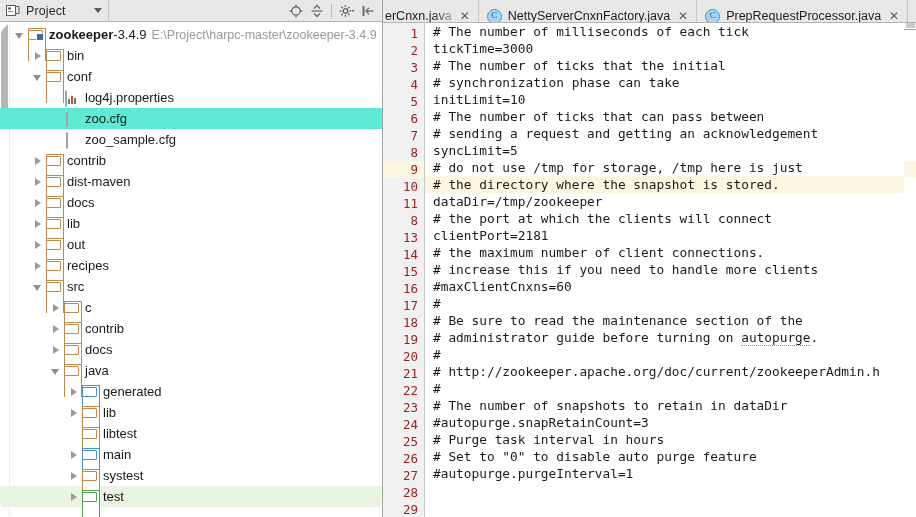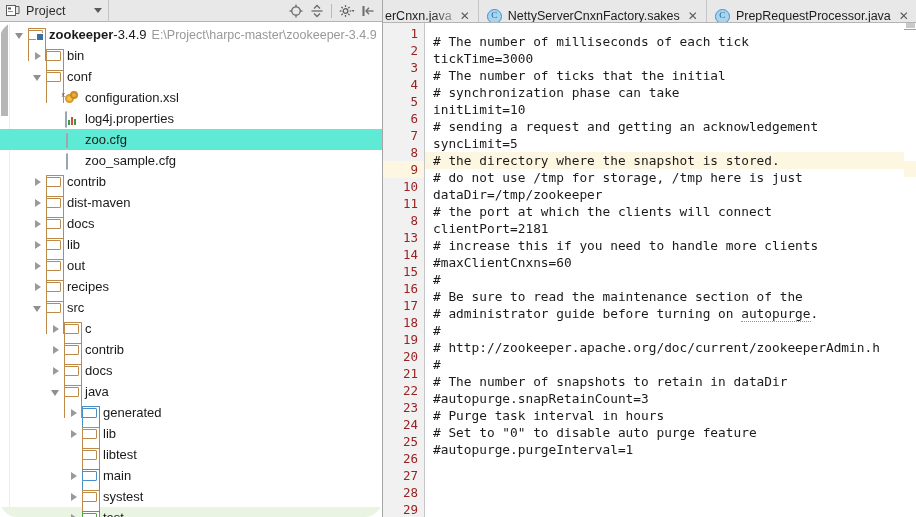--- a/index.html
+++ b/index.html
@@ -170,21 +170,21 @@
     width:42px;min-width:42px;background:#f1f1f1;
     border-right:1px solid #c6c6c6;box-sizing:border-box;
     padding-top:2px;overflow:hidden;
   }
   .gutter .ln{
     height:17px;line-height:17px;text-align:right;padding-right:6px;
     font-family:"DejaVu Sans Mono","Liberation Mono",monospace;
     font-size:12.5px;color:#9b2222;box-sizing:border-box;
   }
   .code{
-    flex:1;padding-top:10px;position:relative;overflow:hidden;
+    flex:1;padding-top:0;position:relative;overflow:hidden;
     background:#ffffff;
     border-radius:22px;
   }
   .code .cl{
     height:17px;line-height:17px;padding-left:8px;
     font-family:"DejaVu Sans Mono","Liberation Mono",monospace;
     font-size:12.8px;color:#1b1b1b;white-space:pre;box-sizing:border-box;
   }
   .code .cl.hl{background:#fdf7e2;}
   .gutter .ln.hl{background:#fdf7e2;}
@@ -285,26 +285,20 @@
           </div>
           <div class="row">
             <span style="width: 32px; flex: 0 0 auto;"></span>
             <span class="arrow down"></span>
             <span class="node-icon"><span class="folder orange"><span class="tab"></span><span class="body"></span></span></span>
             <span class="label">conf</span>
           </div>
           <div class="row">
             <span style="width: 50px; flex: 0 0 auto;"></span>
             <span class="arrow none"></span>
-            <span class="node-icon"><span class="file-xsl"><span class="g1"></span><span class="g2"></span><span class="mk">x</span></span></span>
-            <span class="label">configuration.xsl</span>
-          </div>
-          <div class="row">
-            <span style="width: 50px; flex: 0 0 auto;"></span>
-            <span class="arrow none"></span>
             <span class="node-icon"><span class="file-props"><span class="b1"></span><span class="b2"></span><span class="b3"></span></span></span>
             <span class="label">log4j.properties</span>
           </div>
           <div class="row selected">
             <span style="width: 50px; flex: 0 0 auto;"></span>
             <span class="arrow none"></span>
             <span class="node-icon"><span class="file-doc"></span></span>
             <span class="label">zoo.cfg</span>
           </div>
           <div class="row">
@@ -421,21 +415,21 @@
 
   <div class="editor-area">
 
     <div class="tabbar" id="tabbar">
         <div class="tab clipped-left">
           <span class="tab-label fade">erCnxn.java</span>
           <span class="x">✕</span>
         </div>
         <div class="tab">
           <span class="cls-icon">C</span>
-          <span class="tab-label">NettyServerCnxnFactory.sakes</span>
+          <span class="tab-label">NettyServerCnxnFactory.java</span>
           <span class="x">✕</span>
         </div>
         <div class="tab">
           <span class="cls-icon">C</span>
           <span class="tab-label">PrepRequestProcessor.java</span>
           <span class="x">✕</span>
         </div>
         <div class="tab"></div>
       </div>
 
@@ -470,27 +464,29 @@
           <div class="ln">27</div>
           <div class="ln">28</div>
           <div class="ln">29</div>
         </div>
       <div class="code" id="code">
           <div class="cl"># The number of milliseconds of each tick</div>
           <div class="cl">tickTime=3000</div>
           <div class="cl"># The number of ticks that the initial</div>
           <div class="cl"># synchronization phase can take</div>
           <div class="cl">initLimit=10</div>
+          <div class="cl"># The number of ticks that can pass between</div>
           <div class="cl"># sending a request and getting an acknowledgement</div>
           <div class="cl">syncLimit=5</div>
+          <div class="cl"># do not use /tmp for storage, /tmp here is just</div>
           <div class="cl hl"># the directory where the snapshot is stored.</div>
-          <div class="cl"># do not use /tmp for storage, /tmp here is just</div>
           <div class="cl">dataDir=/tmp/zookeeper</div>
           <div class="cl"># the port at which the clients will connect</div>
           <div class="cl">clientPort=2181</div>
+          <div class="cl"># the maximum number of client connections.</div>
           <div class="cl"># increase this if you need to handle more clients</div>
           <div class="cl">#maxClientCnxns=60</div>
           <div class="cl">#</div>
           <div class="cl"># Be sure to read the maintenance section of the</div>
           <div class="cl"># administrator guide before turning on <span class="spell">autopurge</span>.</div>
           <div class="cl">#</div>
           <div class="cl"># http://zookeeper.apache.org/doc/current/zookeeperAdmin.h</div>
           <div class="cl">#</div>
           <div class="cl"># The number of snapshots to retain in dataDir</div>
           <div class="cl">#autopurge.snapRetainCount=3</div>

